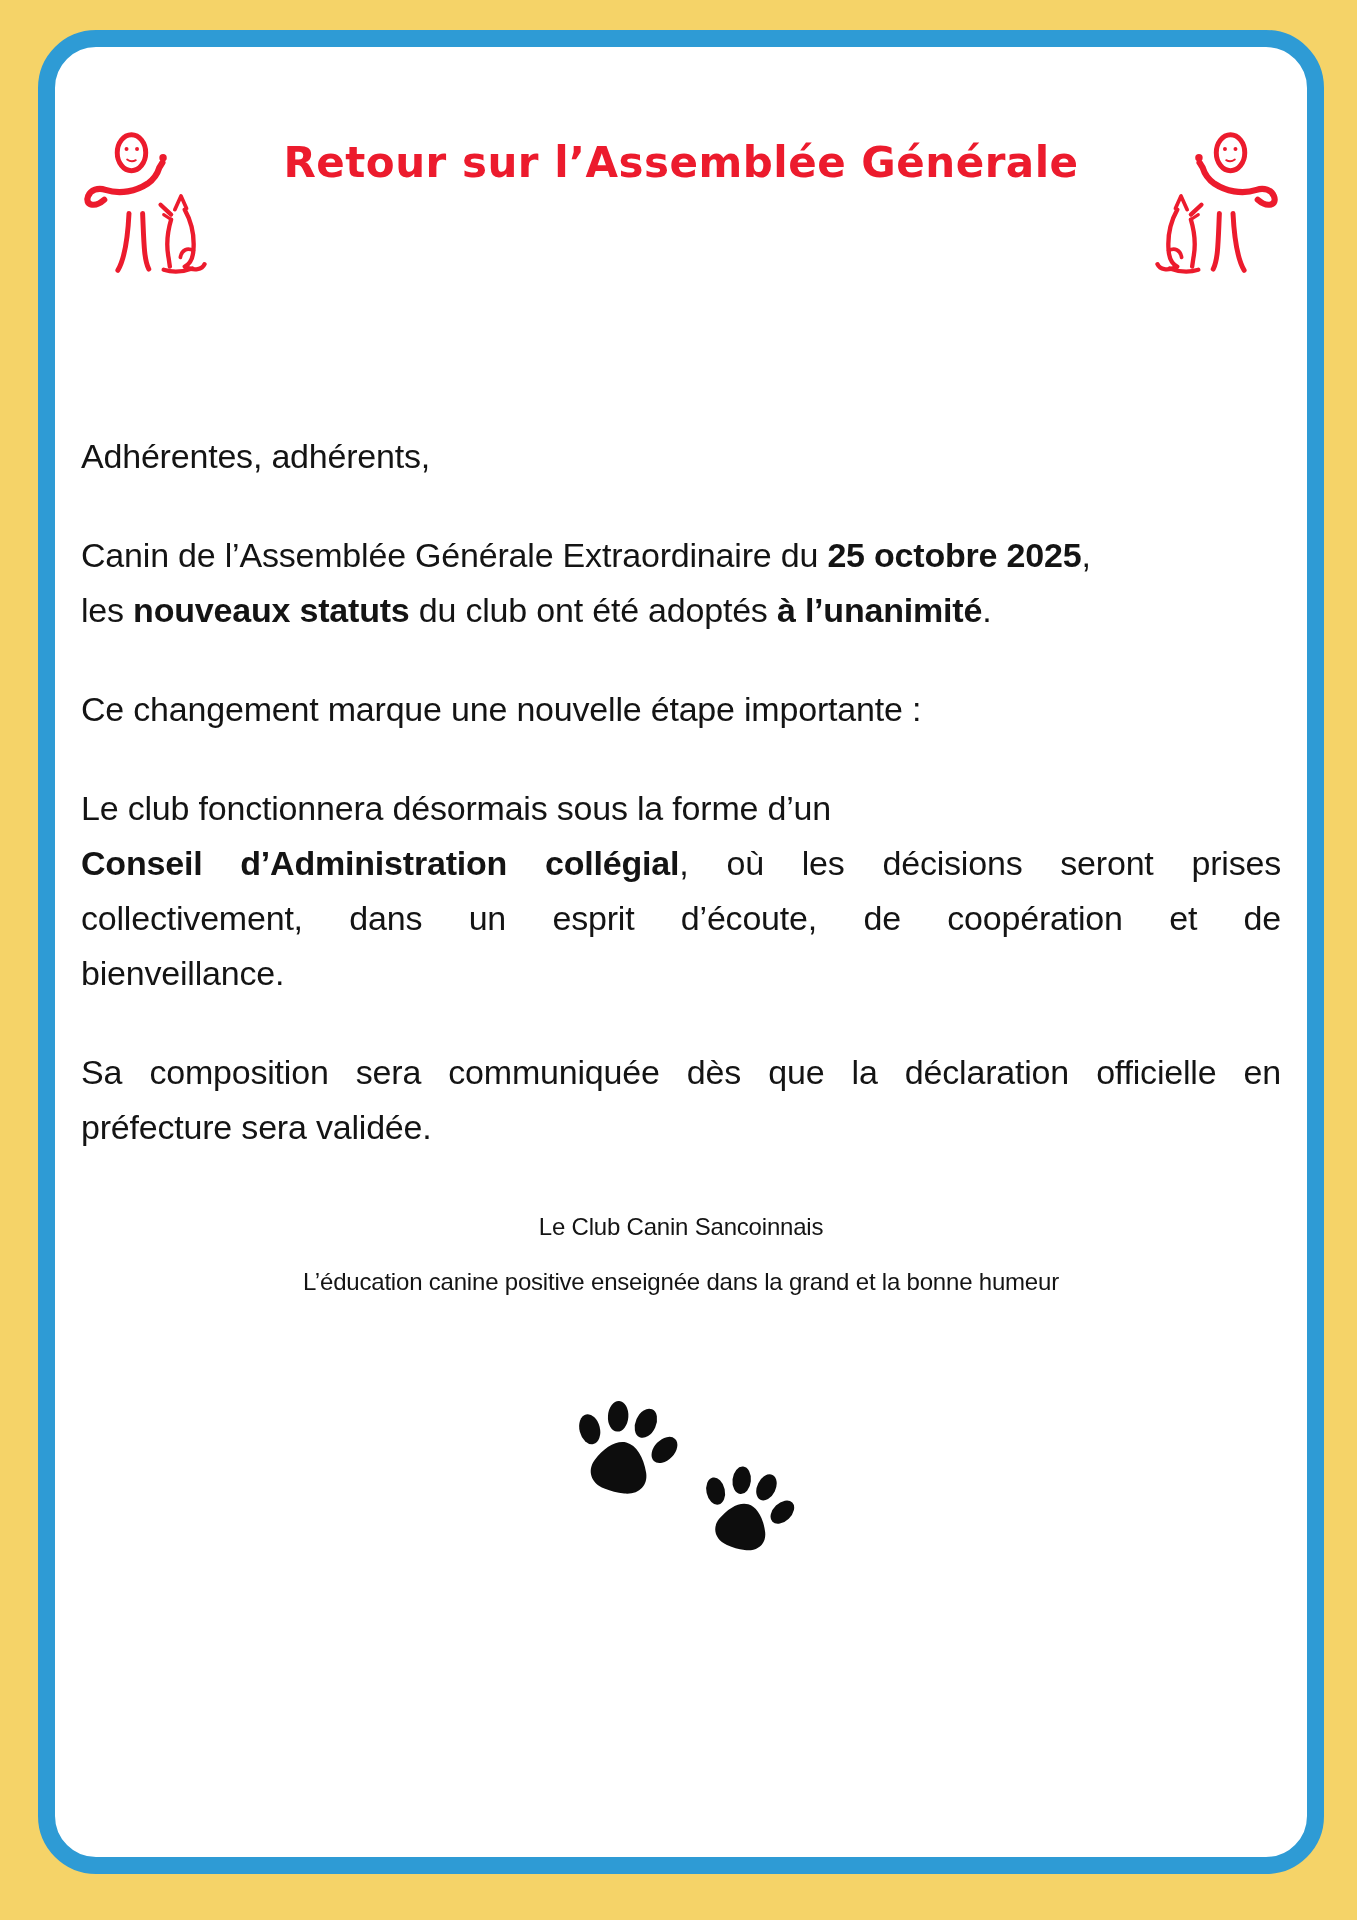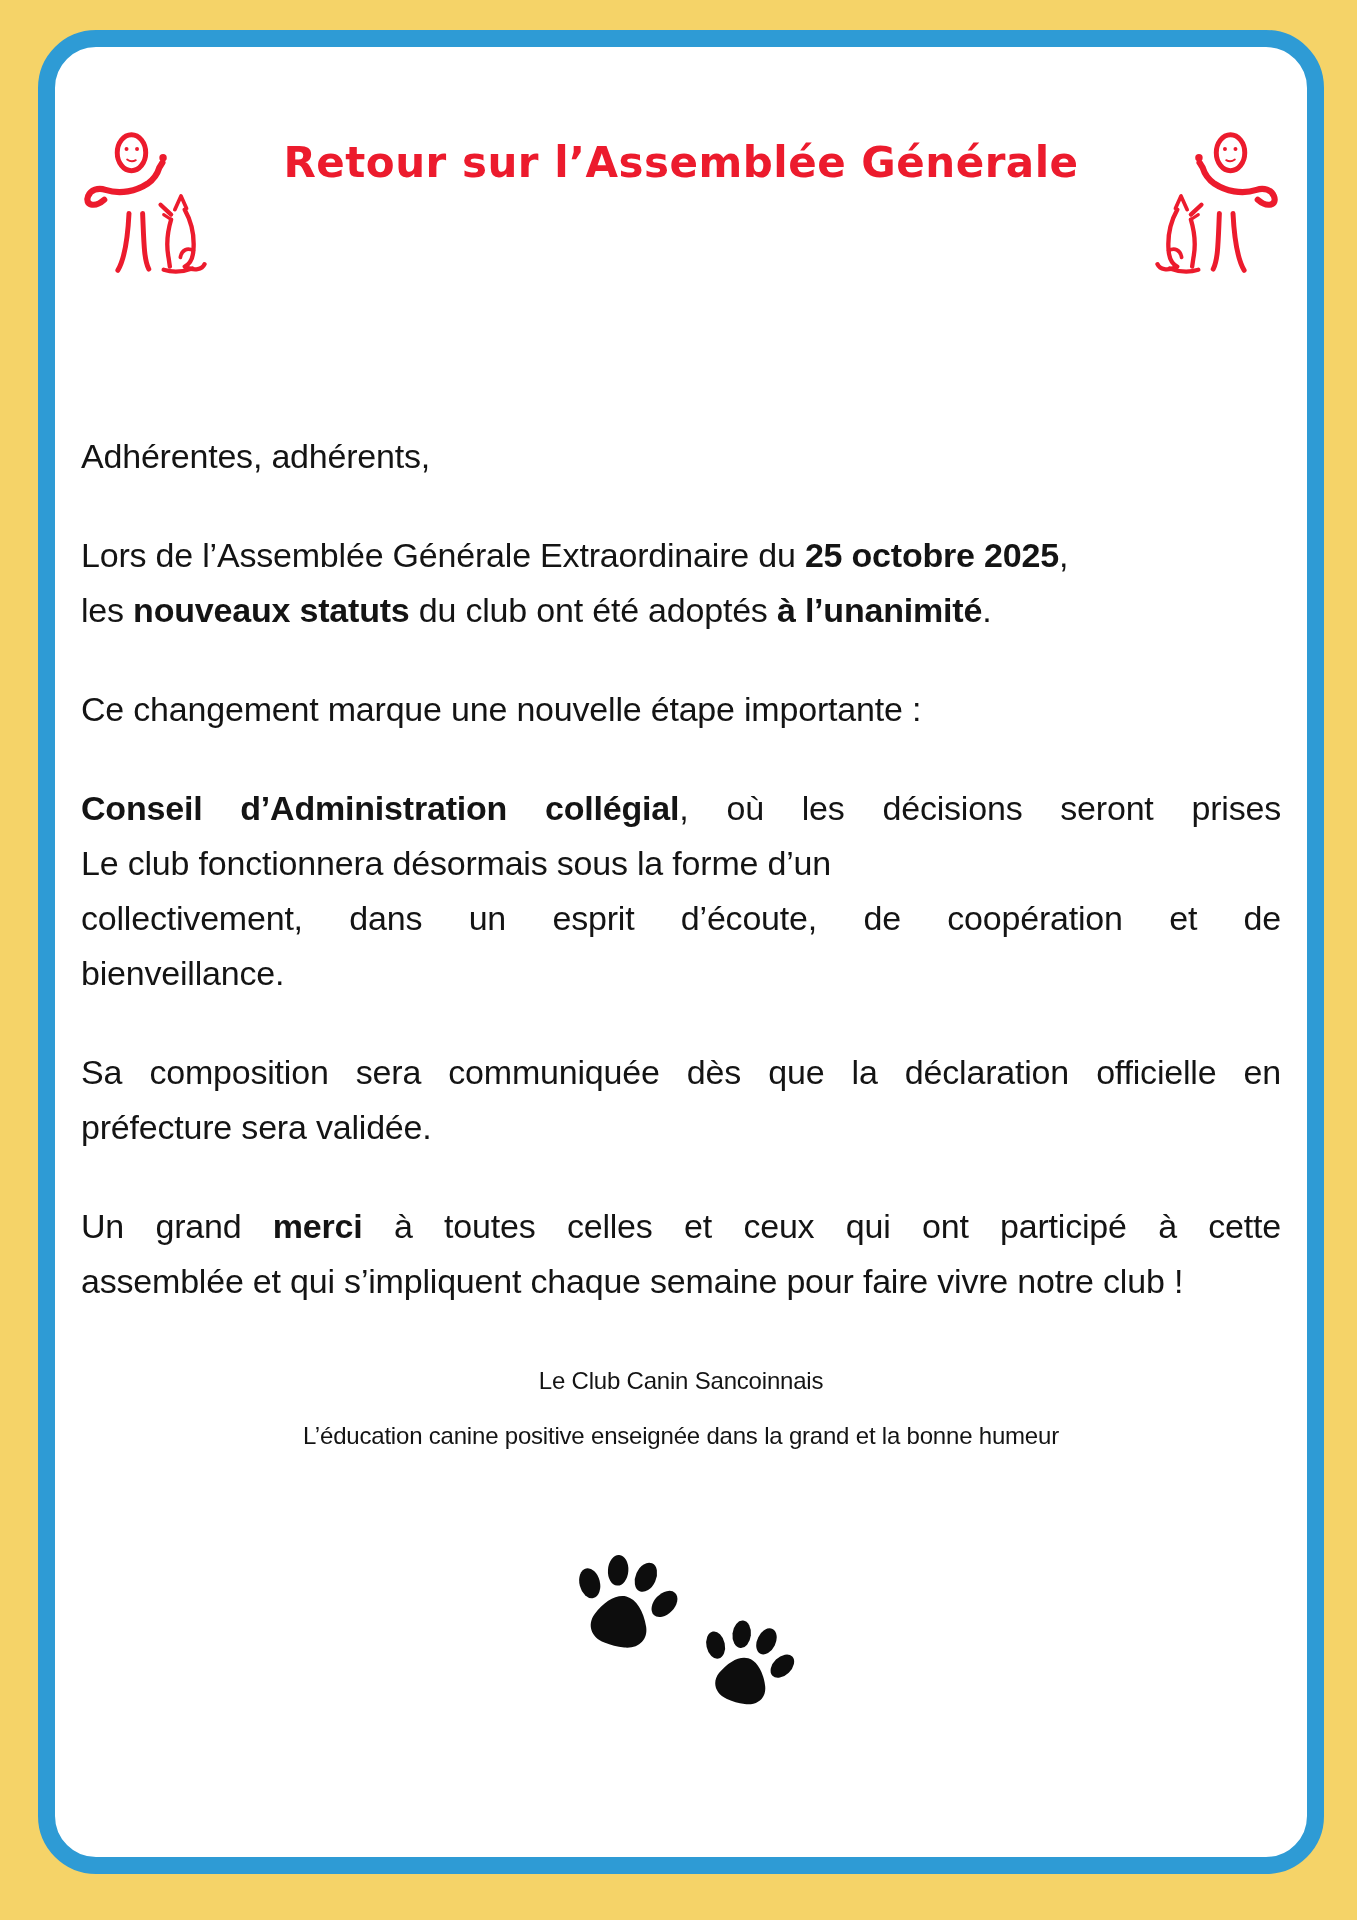--- a/index.html
+++ b/index.html
@@ -120,39 +120,35 @@
         <path d="M140,231 q22,7 46,-2" stroke-width="7"></path>
       </svg>
     </div>
   </div>
 
   <div class="content" id="paragraphs">
       <div class="para">
         <div class="line"><span>Adhérentes, adhérents,</span></div>
       </div>
       <div class="para">
-        <div class="line"><span>Lors de l’Assemblée Générale Extraordinaire du </span><b>25 octobre 2025</b><span>,</span></div>
+        <div class="line"><span>Canin de l’Assemblée Générale Extraordinaire du </span><b>25 octobre 2025</b><span>,</span></div>
         <div class="line"><span>les </span><b>nouveaux statuts</b><span> du club ont été adoptés </span><b>à l’unanimité</b><span>.</span></div>
       </div>
       <div class="para">
         <div class="line"><span>Ce changement marque une nouvelle étape importante :</span></div>
       </div>
       <div class="para">
+        <div class="line"><span>Le club fonctionnera désormais sous la forme d’un</span></div>
         <div class="line j"><b>Conseil d’Administration collégial</b><span>, où les décisions seront prises</span></div>
-        <div class="line"><span>Le club fonctionnera désormais sous la forme d’un</span></div>
         <div class="line j"><span>collectivement, dans un esprit d’écoute, de coopération et de</span></div>
         <div class="line"><span>bienveillance.</span></div>
       </div>
       <div class="para">
         <div class="line j"><span>Sa composition sera communiquée dès que la déclaration officielle en</span></div>
         <div class="line"><span>préfecture sera validée.</span></div>
-      </div>
-      <div class="para">
-        <div class="line j"><span>Un grand </span><b>merci</b><span> à toutes celles et ceux qui ont participé à cette</span></div>
-        <div class="line"><span>assemblée et qui s’impliquent chaque semaine pour faire vivre notre club !</span></div>
       </div>
     </div>
 
   <div class="sig">
     <div class="line">Le Club Canin Sancoinnais</div>
     <div class="line">L’éducation canine positive enseignée dans la grand et la bonne humeur</div>
   </div>
 
   <div class="paws">
     <svg viewBox="0 0 340 230">

